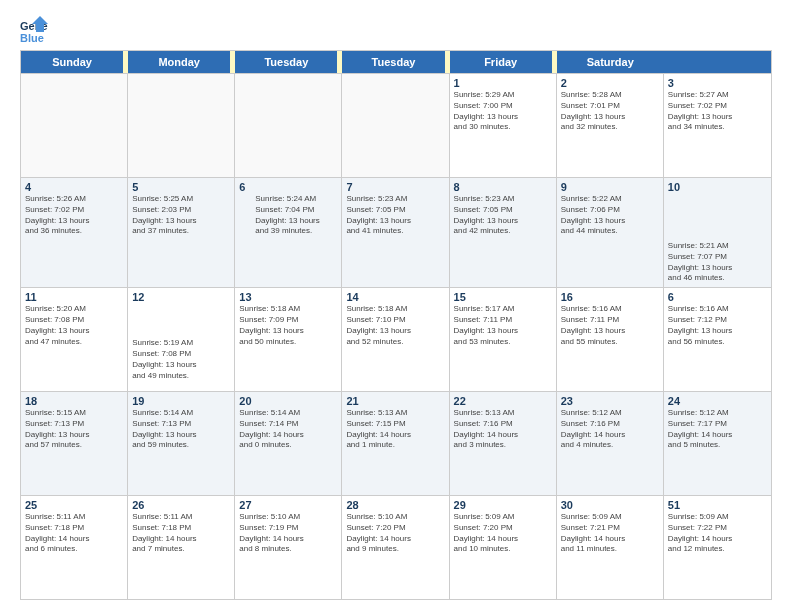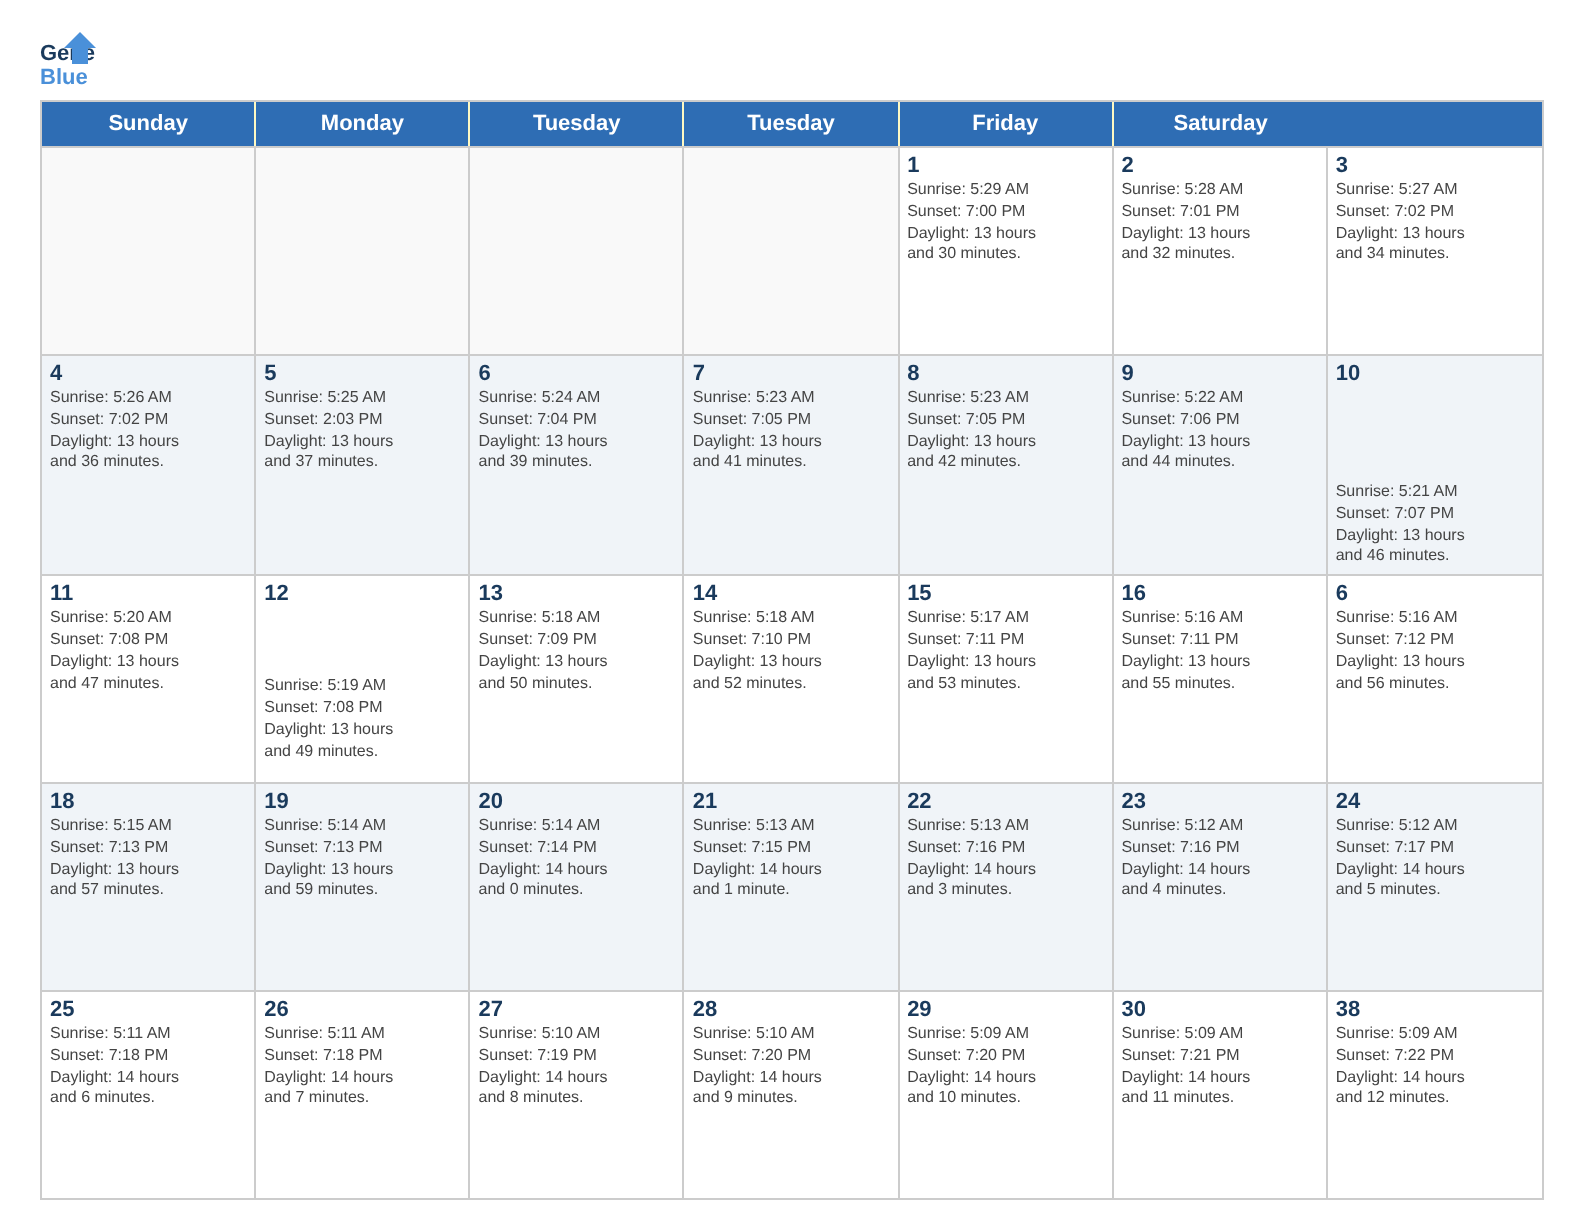--- a/index.html
+++ b/index.html
@@ -65,21 +65,21 @@
       display: grid;
       grid-template-columns: repeat(7, 1fr);
       background: #2e6db4;
     }
     .cal-header-cell {
       color: #fff;
       font-size: 11px;
       font-weight: bold;
       text-align: center;
       padding: 5px 2px;
-      border-right: 1px solid #fef9c3;
+      border-right: 5px solid #fef9c3;
     }
     .cal-header-cell:last-child { border-right: none; }
     .cal-body {
       display: flex;
       flex-direction: column;
       flex: 1;
     }
     .cal-row {
       display: grid;
       grid-template-columns: repeat(7, 1fr);
@@ -189,21 +189,21 @@
           </div>
           <div class="cal-cell">
             <span class="day-num">5</span>
             <div class="cell-text" style="white-space: pre-line;">Sunrise: 5:25 AM
 Sunset: 2:03 PM
 Daylight: 13 hours
 and 37 minutes.</div>
           </div>
           <div class="cal-cell">
             <span class="day-num">6</span>
-            <div class="cell-text" style="white-space: pre-line;">Sunrise: 5:24 AM
+            <div class="cell-text" style="white-space: pre-line; margin-left: 16px;">Sunrise: 5:24 AM
 Sunset: 7:04 PM
 Daylight: 13 hours
 and 39 minutes.</div>
           </div>
           <div class="cal-cell">
             <span class="day-num">7</span>
             <div class="cell-text" style="white-space: pre-line;">Sunrise: 5:23 AM
 Sunset: 7:05 PM
 Daylight: 13 hours
 and 41 minutes.</div>
@@ -369,21 +369,21 @@
 and 10 minutes.</div>
           </div>
           <div class="cal-cell">
             <span class="day-num">30</span>
             <div class="cell-text" style="white-space: pre-line;">Sunrise: 5:09 AM
 Sunset: 7:21 PM
 Daylight: 14 hours
 and 11 minutes.</div>
           </div>
           <div class="cal-cell">
-            <span class="day-num">38</span>
+            <span class="day-num">51</span>
             <div class="cell-text" style="white-space: pre-line;">Sunrise: 5:09 AM
 Sunset: 7:22 PM
 Daylight: 14 hours
 and 12 minutes.</div>
           </div>
         </div>
       </div>
   </div>
 </div>
 

